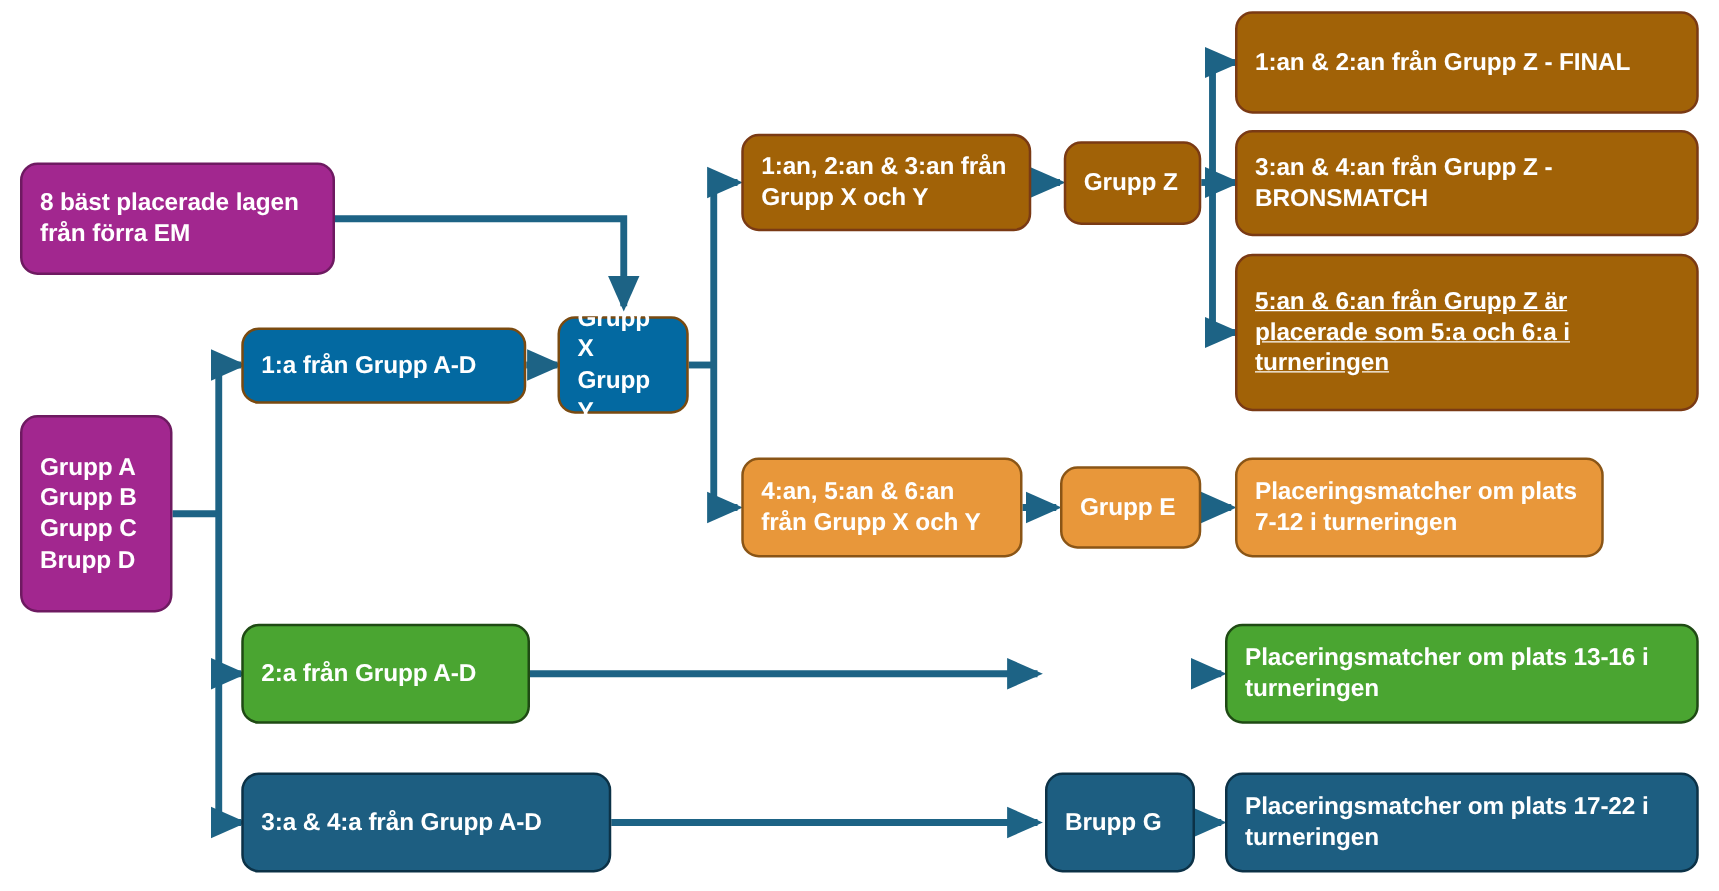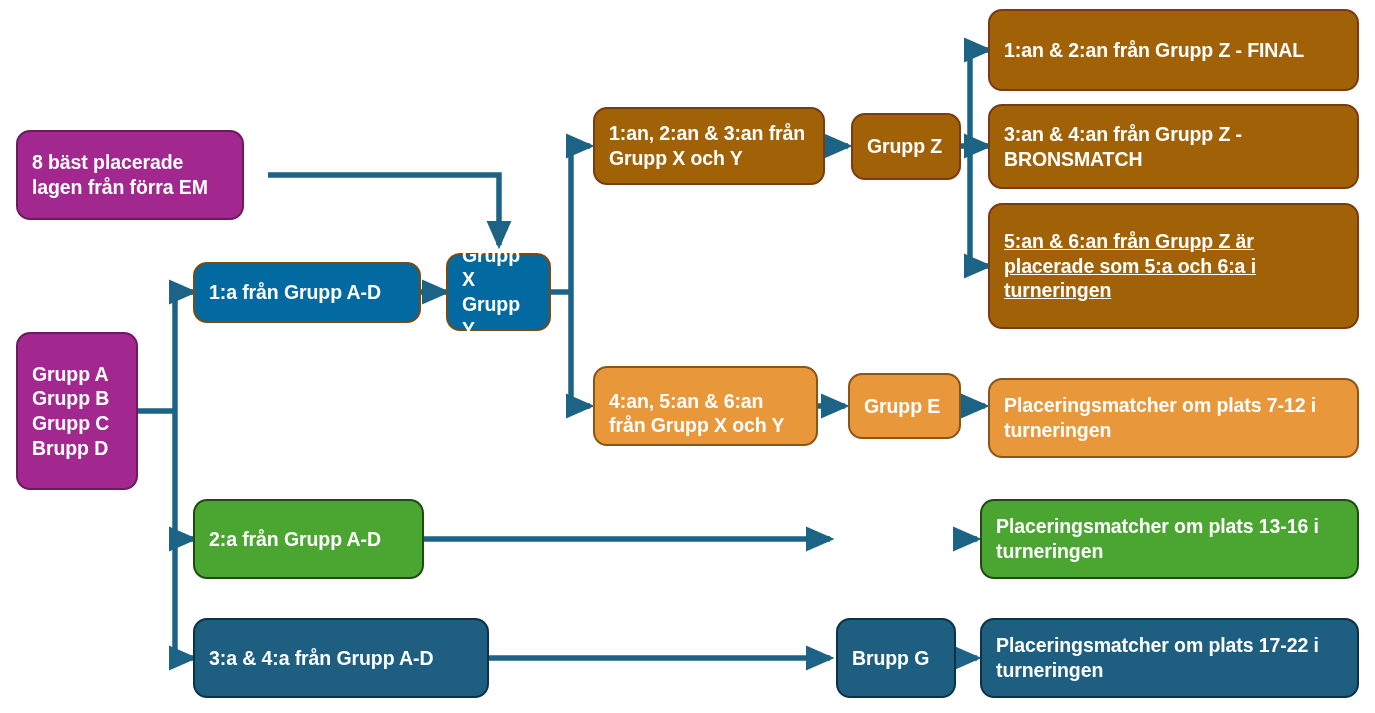--- a/index.html
+++ b/index.html
@@ -83,21 +83,21 @@
     <path d="M 818 406 L 845 406" fill="none" stroke="#1D6385" stroke-width="5.5" marker-end="url(#arw)"></path>
     <path d="M 961 406 L 985 406" fill="none" stroke="#1D6385" stroke-width="5.5" marker-end="url(#arw)"></path>
 
     <path d="M 424 539 L 830 539" fill="none" stroke="#1D6385" stroke-width="5.5" marker-end="url(#arw)"></path>
     <path d="M 956 539 L 977 539" fill="none" stroke="#1D6385" stroke-width="5.5" marker-end="url(#arw)"></path>
 
     <path d="M 489 658 L 830 658" fill="none" stroke="#1D6385" stroke-width="5.5" marker-end="url(#arw)"></path>
     <path d="M 956 658 L 977 658" fill="none" stroke="#1D6385" stroke-width="5.5" marker-end="url(#arw)"></path>
   </svg>
 
-  <div class="node purple" style="left:16px; top:130px; width:228px; height:90px;align-items:center;">
+  <div class="node purple" style="left:16px; top:130px; width:252px; height:90px;align-items:center;">
     <span>8 bäst placerade lagen från förra EM</span>
   </div>
 
   <div class="node purple" style="left:16px; top:332px; width:122px; height:158px;">
     <span>Grupp A
 Grupp B
 Grupp C
 Brupp D</span>
   </div>
 
@@ -123,29 +123,29 @@
   </div>
 
   <div class="node orange" style="left:988px; top:104px; width:371px; height:85px;">
     <span>3:an &amp; 4:an från Grupp Z - BRONSMATCH</span>
   </div>
 
   <div class="node orange" style="left:988px; top:203px; width:371px; height:126px;text-decoration:underline;">
     <span>5:an &amp; 6:an från Grupp Z är placerade som 5:a och 6:a i turneringen</span>
   </div>
 
-  <div class="node orange2" style="left:593px; top:366px; width:225px; height:80px;align-items:flex-end;">
+  <div class="node orange2" style="left:593px; top:366px; width:225px; height:80px;">
     <span>4:an, 5:an &amp; 6:an från Grupp X och Y</span>
   </div>
 
   <div class="node orange2" style="left:848px; top:373px; width:113px; height:66px;">
     <span>Grupp E</span>
   </div>
 
-  <div class="node orange2" style="left:988px; top:366px; width:371px; height:80px;margin-top:12px;">
+  <div class="node orange2" style="left:988px; top:366px; width:295px; height:80px;">
     <span>Placeringsmatcher om plats 7-12 i turneringen</span>
   </div>
 
   <div class="node green" style="left:193px; top:499px; width:231px; height:80px;">
     <span>2:a från Grupp A-D</span>
   </div>
 
 
   <div class="node green" style="left:980px; top:499px; width:379px; height:80px;">
     <span>Placeringsmatcher om plats 13-16 i turneringen</span>

